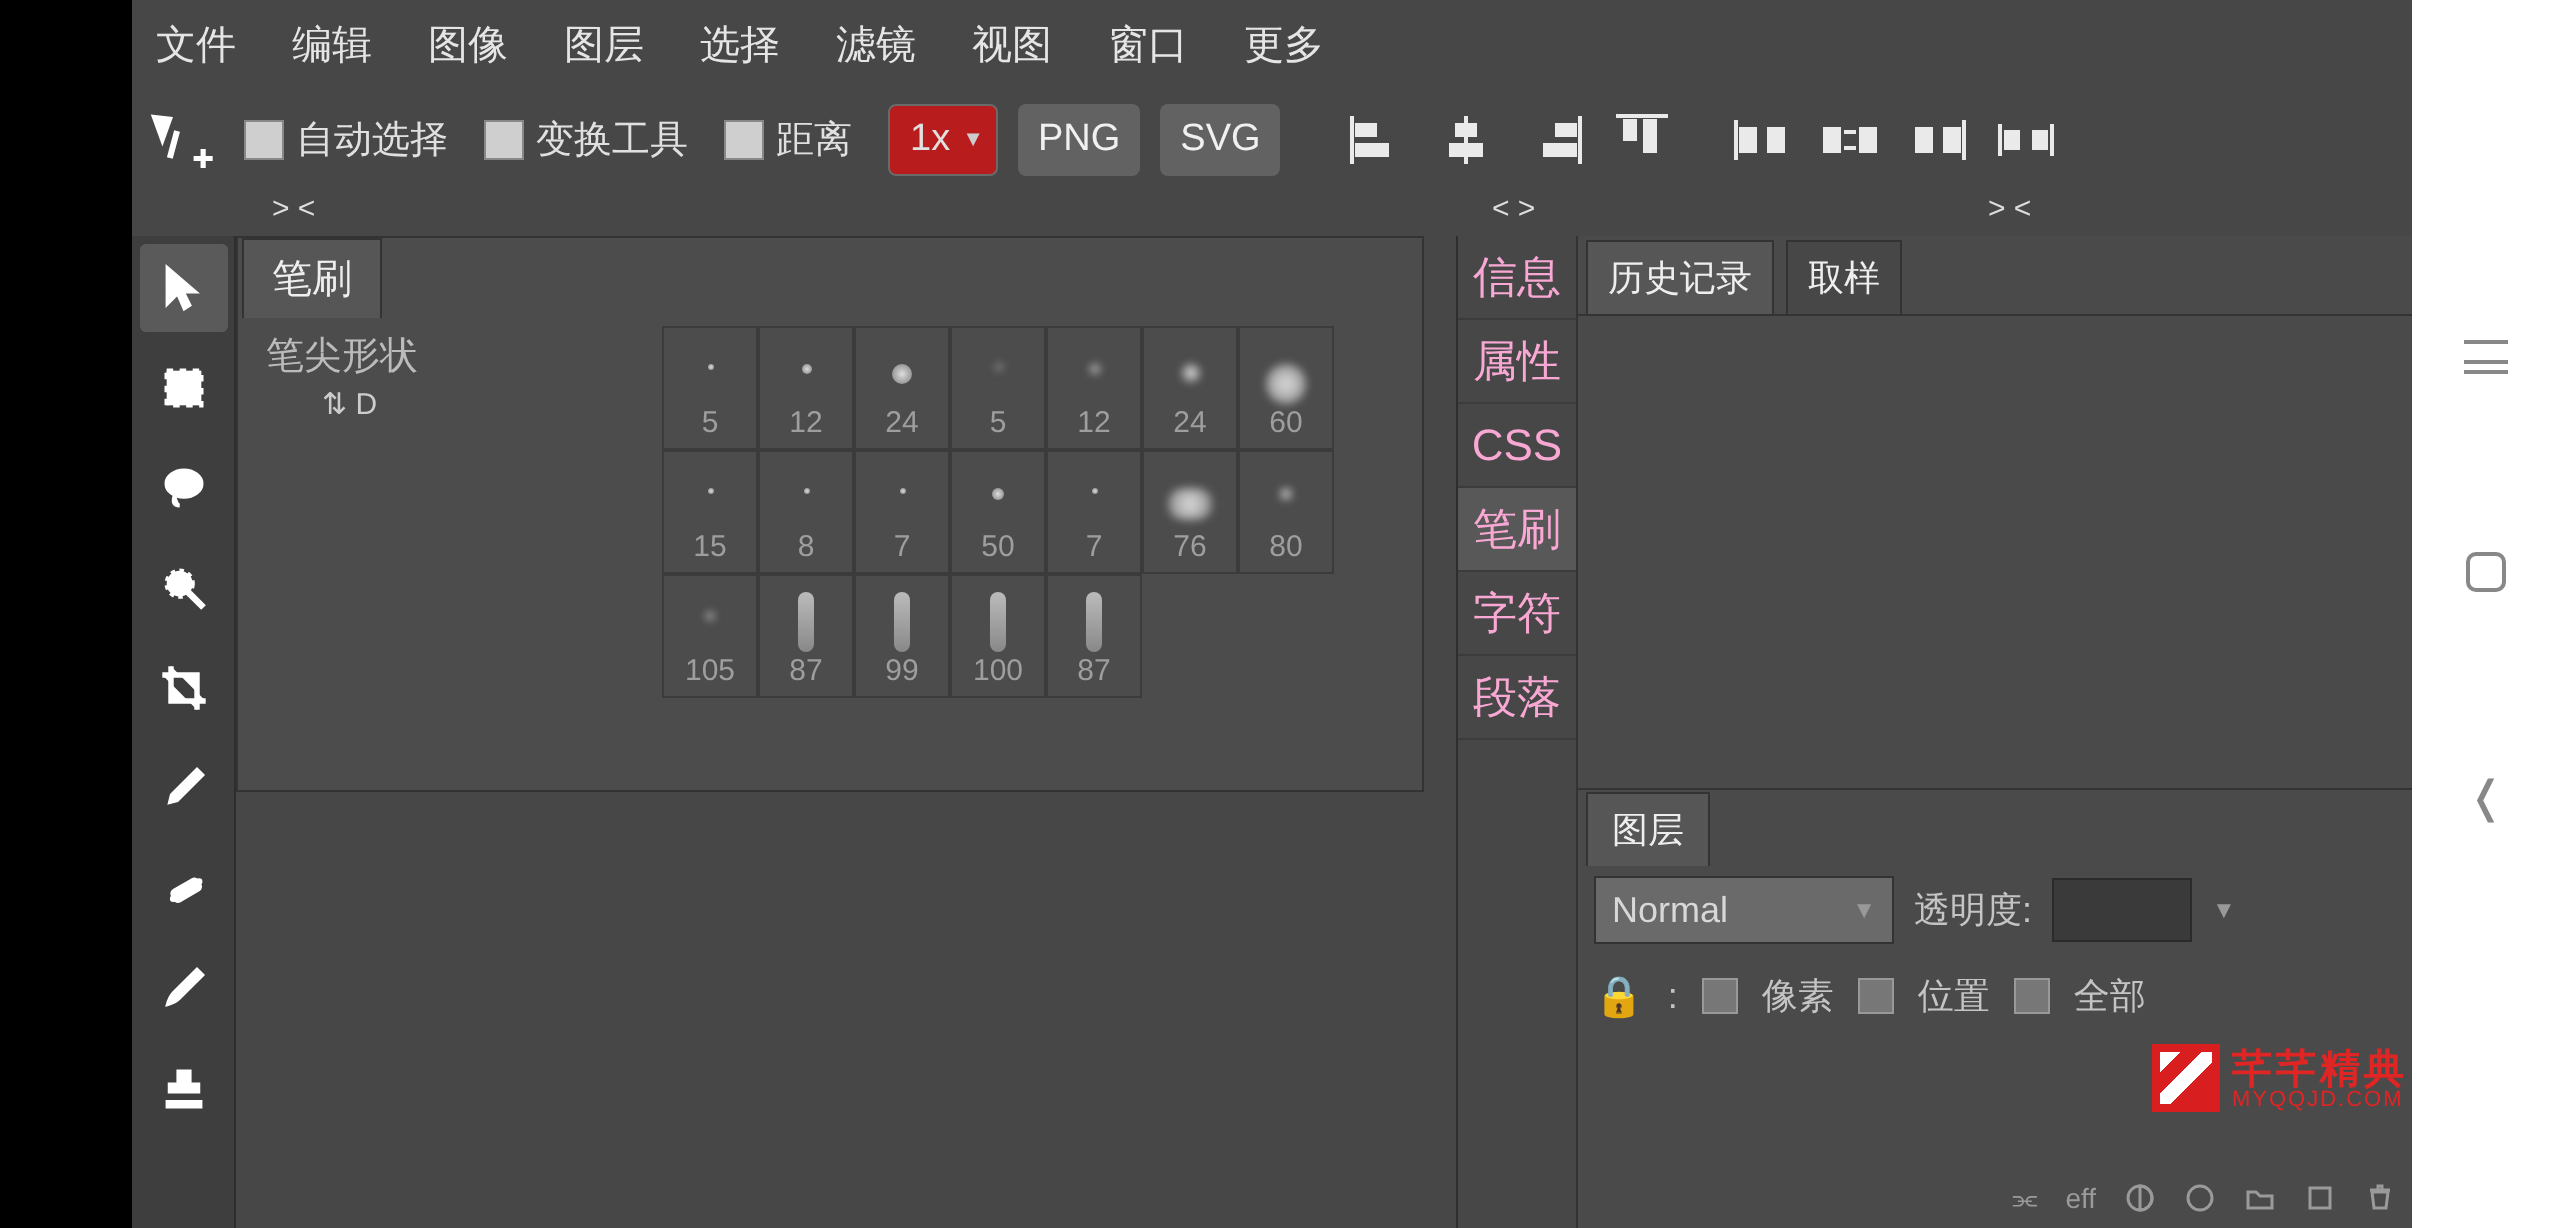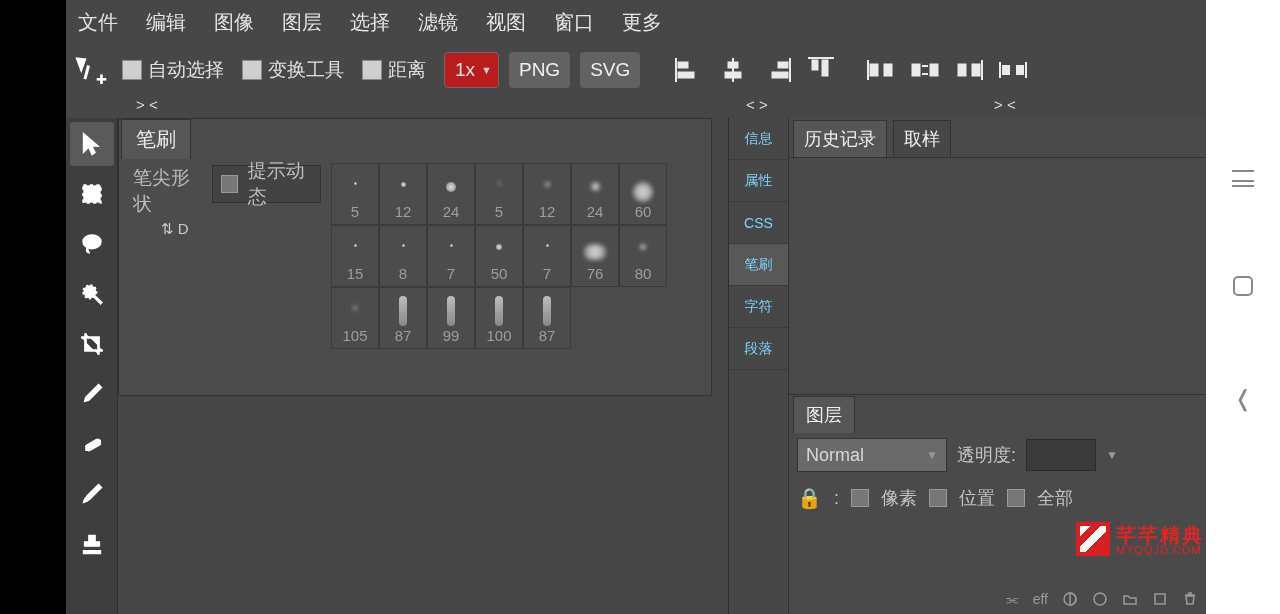--- a/index.html
+++ b/index.html
@@ -270,22 +270,22 @@
     background:#474747;
     display:flex;
     flex-direction:column;
     border-right:1px solid #333;
   }
   .ptab {
     height:42px;
     display:flex;
     align-items:center;
     justify-content:center;
-    font-size:14px;
-    color:#7dd3fc;
+    font-size:22px;
+    color:#f9a8d4;
     border-bottom:1px solid #3c3c3c;
     background:#474747;
   }
   .ptab.active { background:#585858; }
   .rp-content {
     flex:1;
     display:flex;
     flex-direction:column;
     background:#4a4a4a;
   }
@@ -572,24 +572,20 @@
 
     <div class="brush-panel">
       <div class="brush-tabbar">
         <div class="brush-tab">笔刷</div>
       </div>
       <div class="brush-body">
         <div class="brush-left">
           <div class="brush-title">
             <span>笔尖形状</span><br>
             <span class="small"><span>⇅</span> <span>D</span></span>
-          </div>
-          <div class="brush-opt">
-            <span class="box"></span>
-              <span>提示动态</span>
           </div>
         </div>
         <div class="brush-grid">
           <div class="bg-rows" id="bg-rows">
               <div class="bg-row">
                 <div class="bg-cell">
                   <div class="dot" style="--s: 3px;"></div>
                   <span style="margin-bottom: 4px;">5</span>
                 </div>
                 <div class="bg-cell">

